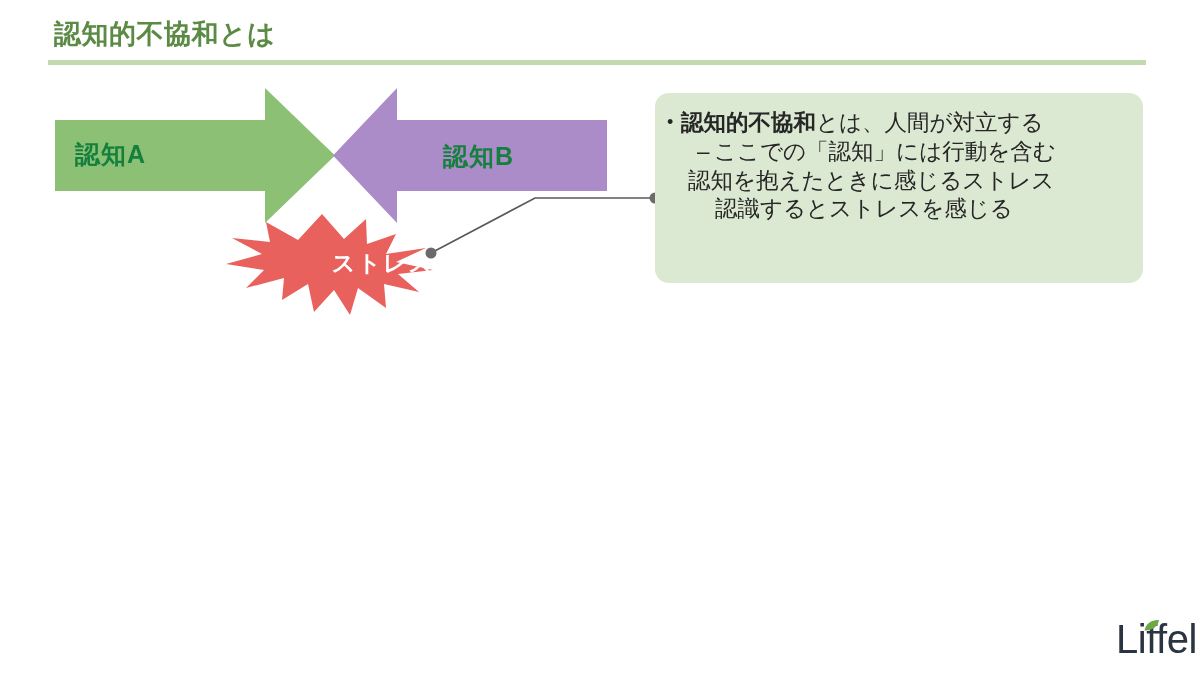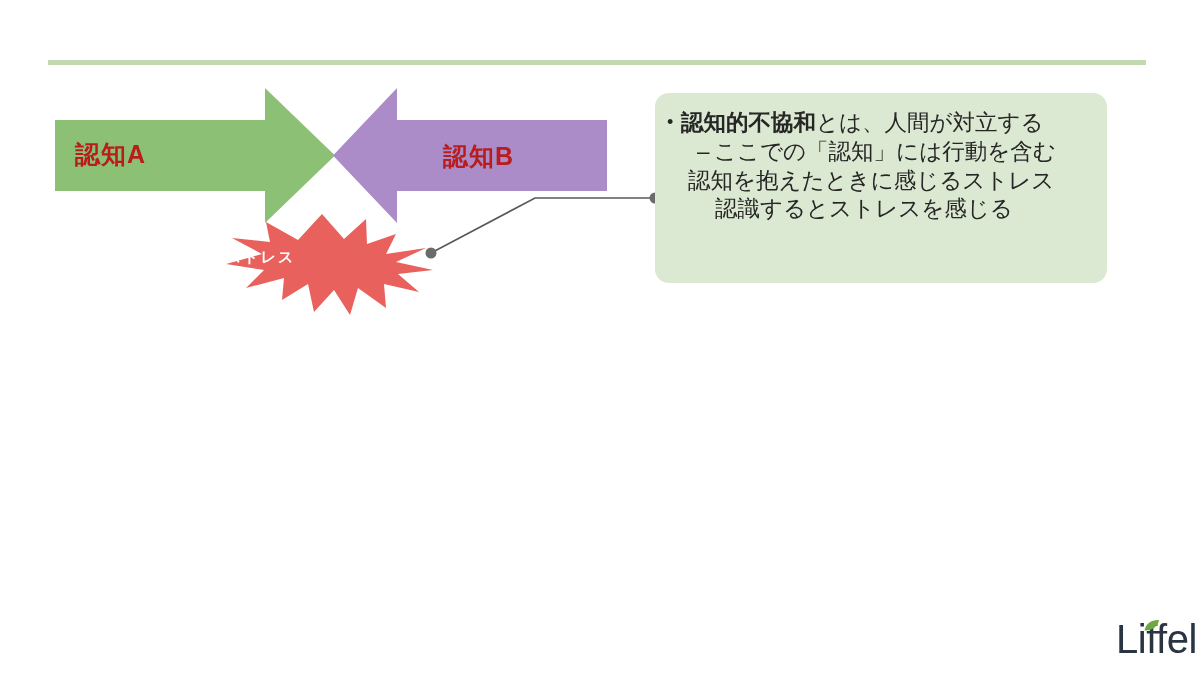--- a/index.html
+++ b/index.html
@@ -43,21 +43,21 @@
   .arrow-wrap {
     position: absolute;
   }
   .arrow-svg {
     display: block;
   }
   .arrow-label {
     position: absolute;
     font-size: 25px;
     font-weight: bold;
-    color: #b91c1c;
+    color: #15803d;
     white-space: nowrap;
     letter-spacing: 1px;
   }
 
   #arrow-green-wrap { left: 55px; top: 88px; }
   #arrow-green-label { left: 75px; top: 138px; }
 
   #arrow-purple-wrap { left: 333px; top: 88px; }
   #arrow-purple-label { left: 110px; top: 138px; }
 
@@ -65,42 +65,42 @@
   #burst-wrap {
     position: absolute;
     left: 226px;
     top: 212px;
   }
   #burst-label {
     position: absolute;
     left: 0;
     top: 36px;
     width: 208px;
-    text-align: left;
-    font-size: 15px;
+    text-align: right;
+    font-size: 23px;
     font-weight: bold;
     color: #ffffff;
     letter-spacing: 2px;
     white-space: nowrap;
   }
 
   
   #connector {
     position: absolute;
     left: 420px;
     top: 186px;
     pointer-events: none;
   }
 
   
   #callout-box {
     position: absolute;
     left: 655px;
     top: 93px;
-    width: 452px;
+    width: 488px;
     height: 190px;
     background: #dce9d2;
     border-radius: 14px;
     box-sizing: border-box;
     padding: 16px 16px 0 12px;
   }
   .callout-line {
     color: #262626;
     font-size: 22.5px;
     line-height: 1.28;
@@ -147,20 +147,21 @@
     position: absolute;
     left: 27px;
     top: 3px;
   }
 </style>
 </head>
 <body>
 
 <div id="slide">
 
+  <div class="slide-title">認知的不協和とは</div>
   <div class="title-rule"></div>
 
   <div class="arrow-wrap" id="arrow-green-wrap">
     <svg class="arrow-svg" width="280" height="135" viewBox="0 0 280 135">
       <polygon points="0,32 210,32 210,0 280,67.5 210,135 210,103 0,103" fill="#8cc175"></polygon>
     </svg>
   </div>
   <div class="arrow-label" id="arrow-green-label">認知A</div>
 
   <div class="arrow-wrap" id="arrow-purple-wrap">

